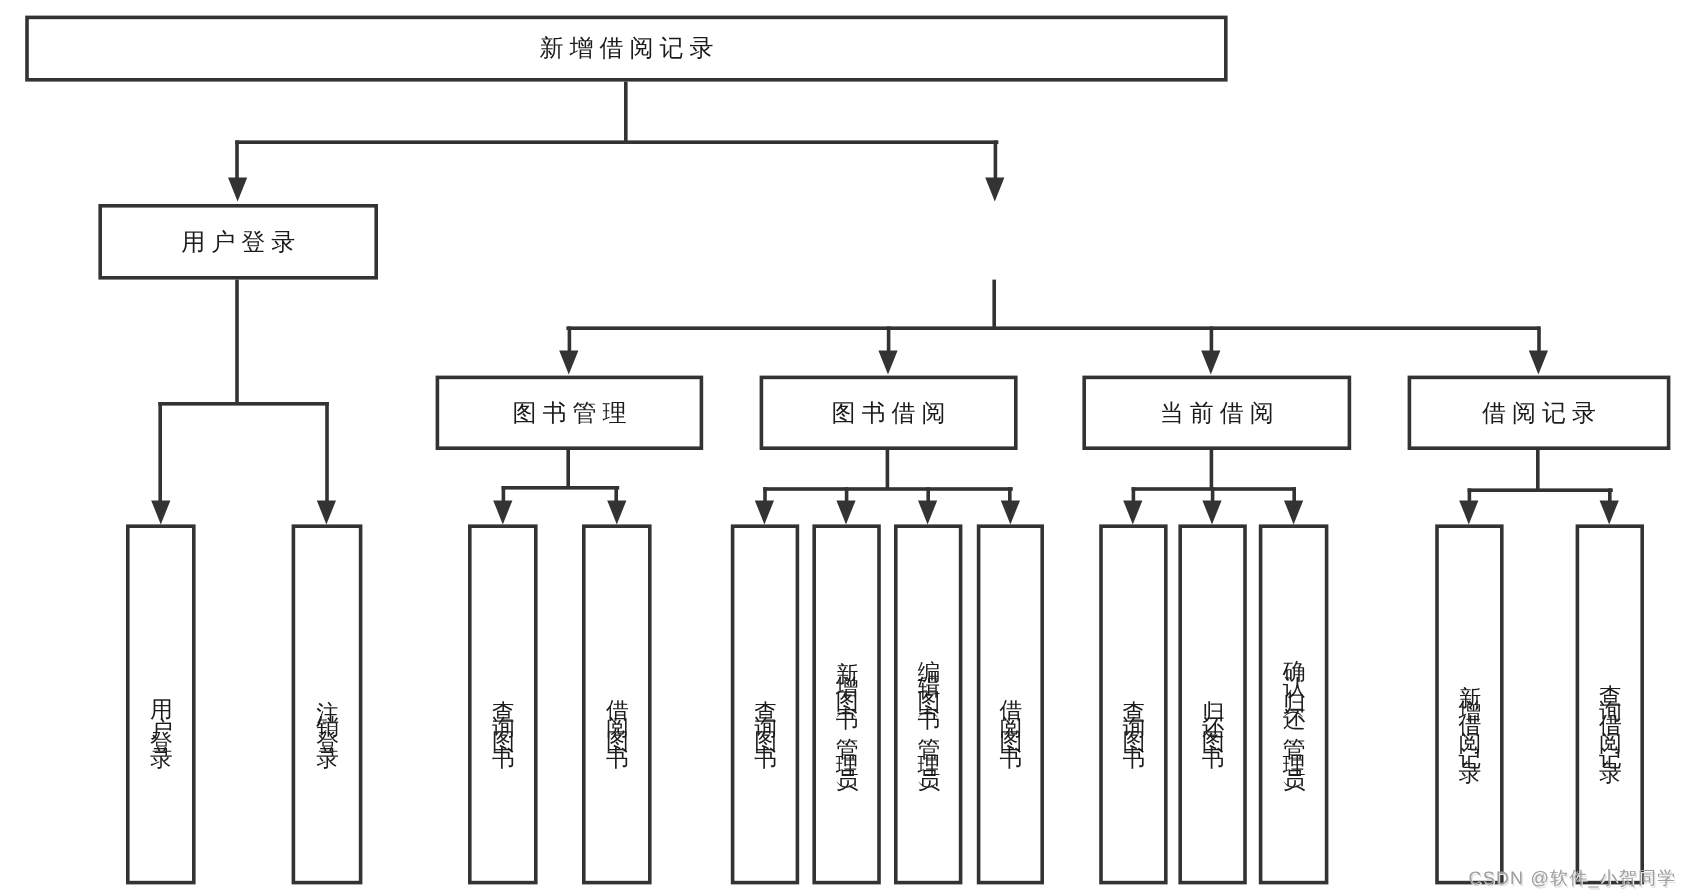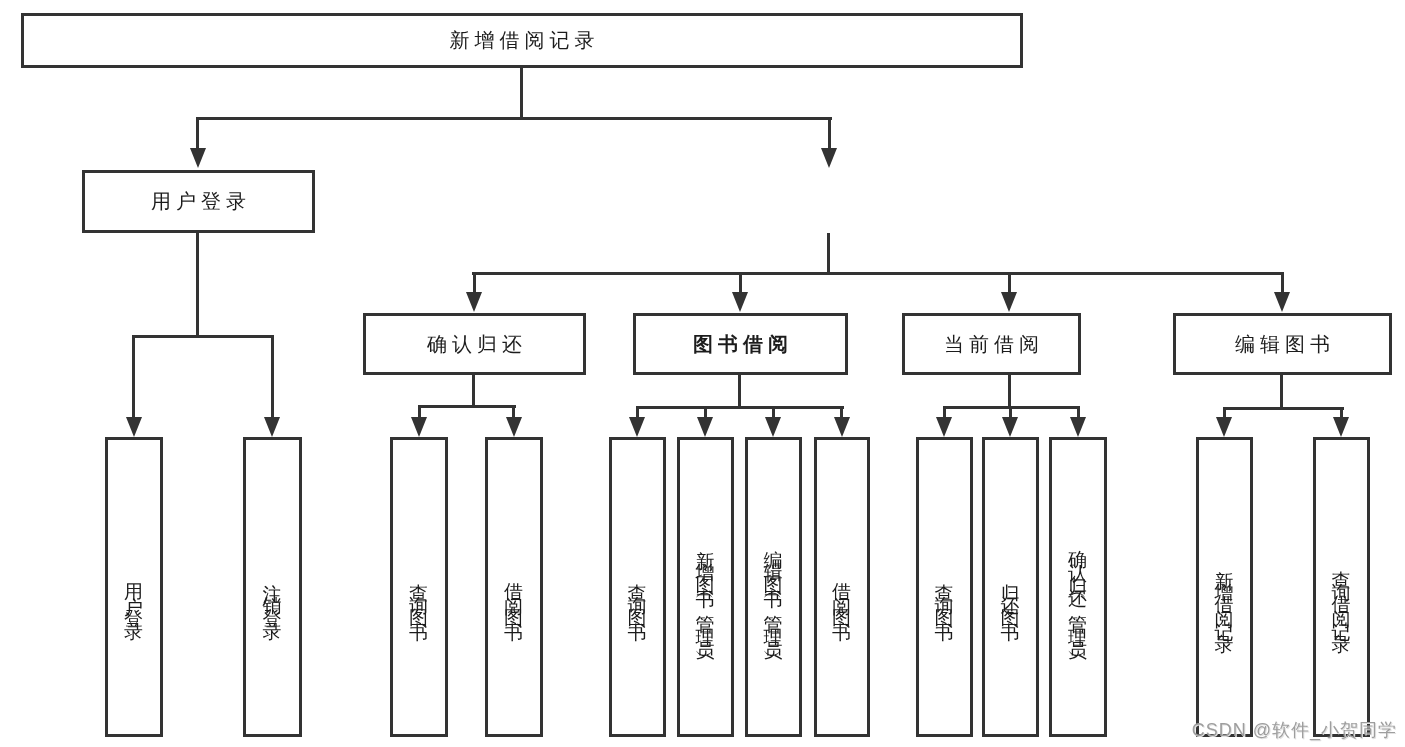--- a/index.html
+++ b/index.html
@@ -18,41 +18,41 @@
     font-size:19px;letter-spacing:13px;padding-top:13px;line-height:1;
   }
   .hline{position:absolute;height:3px;background:#333333;}
   .vline{position:absolute;width:3px;background:#333333;}
   .arrow{
     position:absolute;width:0;height:0;
     border-left:8px solid transparent;border-right:8px solid transparent;
     border-top:20px solid #333333;
   }
   .watermark{
-    position:absolute;right:8px;bottom:5px;font-size:18px;color:#9e9e9e;
+    position:absolute;right:8px;bottom:5px;font-size:15px;color:#9e9e9e;
     text-shadow:1px 1px 0 #e2e2e2;letter-spacing:1px;white-space:nowrap;
   }
 </style>
 </head>
 <body>
 
 <div class="stage">
 
   <div class="node h" style="left:21px;top:13px;width:1002px;height:55px;">新增借阅记录</div>
 
   <div class="node h" style="left:82px;top:170px;width:233px;height:63px;">用户登录</div>
 
 
-  <div class="node h" style="left:363px;top:313px;width:223px;height:62px;">确认归还</div>
+  <div class="node h" style="left:363px;top:313px;width:223px;height:62px;">图书管理</div>
 
-  <div class="node h" style="left:633px;top:313px;width:215px;height:62px;font-weight:bold;">图书借阅</div>
+  <div class="node h" style="left:633px;top:313px;width:215px;height:62px;">图书借阅</div>
 
-  <div class="node h" style="left:902px;top:313px;width:179px;height:62px;">当前借阅</div>
+  <div class="node h" style="left:902px;top:313px;width:224px;height:62px;">当前借阅</div>
 
-  <div class="node h" style="left:1173px;top:313px;width:219px;height:62px;">编辑图书</div>
+  <div class="node h" style="left:1173px;top:313px;width:219px;height:62px;">借阅记录</div>
 
   <div class="node v" style="left:105px;top:437px;width:58px;height:300px;">用户登录</div>
 
   <div class="node v" style="left:243px;top:437px;width:59px;height:300px;">注销登录</div>
 
   <div class="node v" style="left:390px;top:437px;width:58px;height:300px;">查询图书</div>
 
   <div class="node v" style="left:485px;top:437px;width:58px;height:300px;">借阅图书</div>
 
   <div class="node v" style="left:609px;top:437px;width:57px;height:300px;">查询图书</div>

